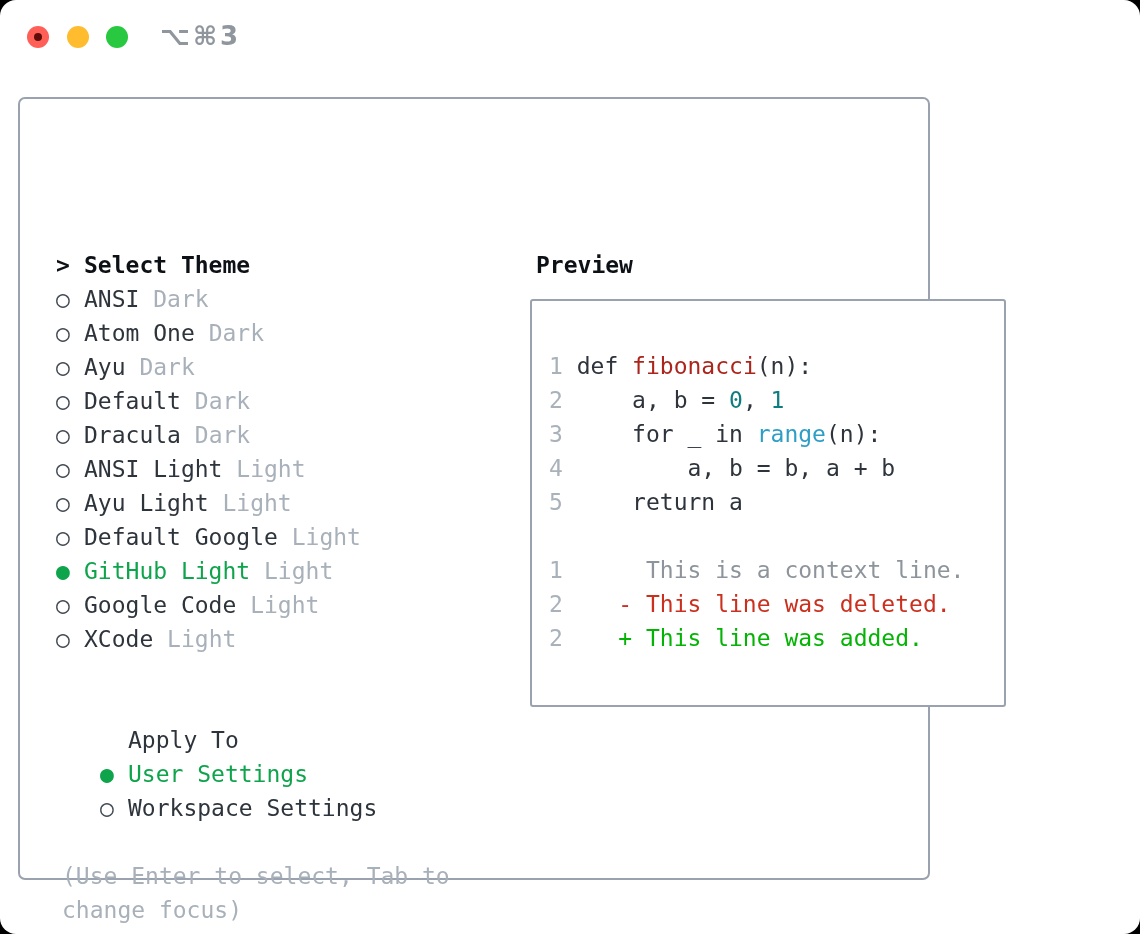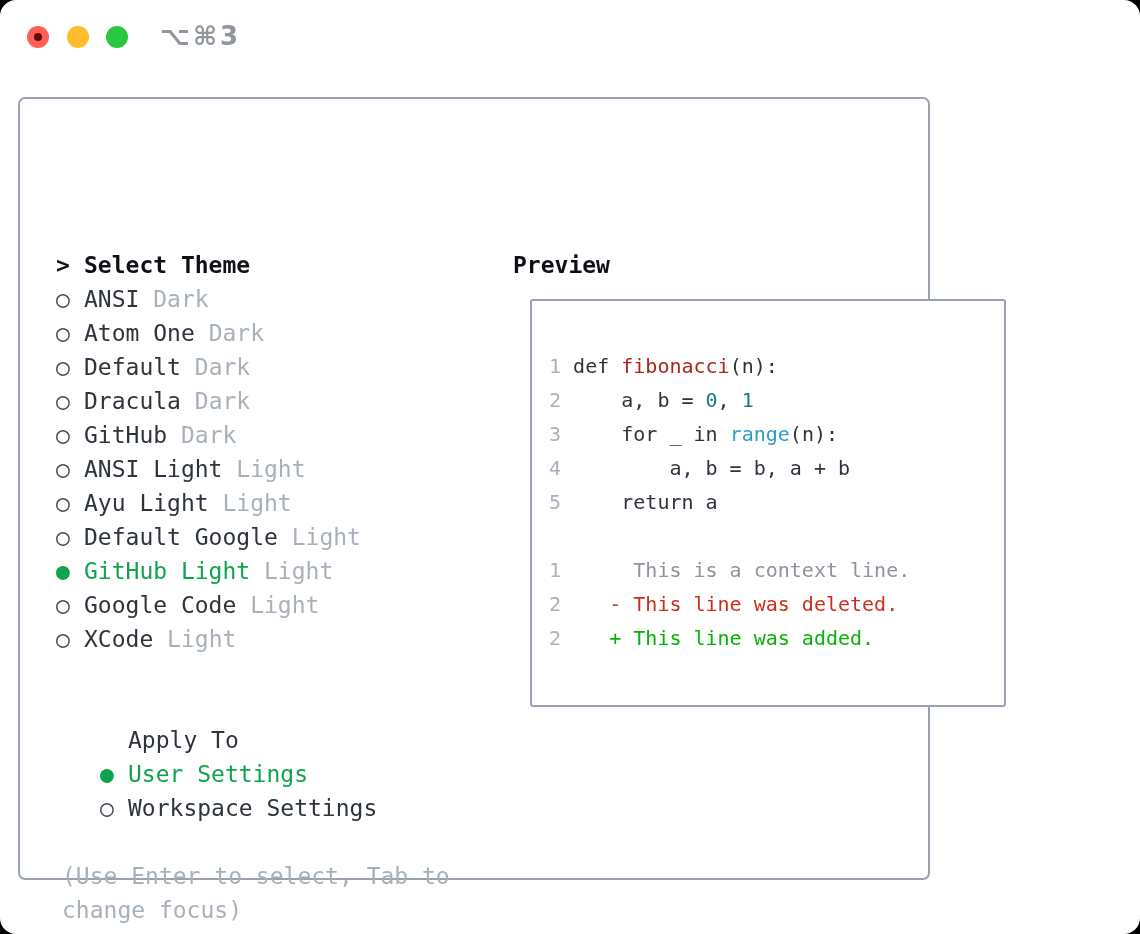--- a/index.html
+++ b/index.html
@@ -38,27 +38,27 @@
   .muted { color: #a8b0ba; }
   .sel-green { color: var(--sel-green); }
   .circle { color: #454d56; }
 
   #theme-list { position: absolute; left: 36px; top: 149px; }
   #apply-block { position: absolute; left: 36px; top: 624px; margin-left: 44px; }
   #hint-block { position: absolute; left: 36px; top: 760px; margin-left: 6px; }
   #hint-block .mono-row { color: #a8b0ba; }
 
   
-  #preview-title { position: absolute; left: 493px; top: 149px; }
+  #preview-title { position: absolute; left: 516px; top: 149px; }
   #preview-box {
     position: absolute; left: 510px; top: 200px; width: 476px; height: 408px;
     border: 2px solid #99a2ae; border-radius: 3px; background: #fff;
   }
   #code-block { position: absolute; left: 17px; top: 48px; }
-  .code-line { white-space: pre; font-size: 20px; line-height: 34px; height: 34px; }
+  .code-line { white-space: pre; font-size: 23px; line-height: 34px; height: 34px; }
 
   .seg-num     { color: #a9b1bb; }
   .seg-code    { color: #2e343c; }
   .seg-func    { color: var(--func-red); }
   .seg-numlit  { color: var(--num-teal); }
   .seg-builtin { color: var(--builtin-blue); }
   .seg-ctx     { color: #8d949b; }
   .seg-del     { color: var(--del-red); }
   .seg-add     { color: var(--add-green); margin-top: 48px; }
 </style>
@@ -74,23 +74,23 @@
   <div id="tl-zoom" class="tl"></div>
   <div id="win-title">⌥⌘3</div>
 
   <div id="panel">
 
     <div id="theme-list">
       <div class="mono-row bold-head"><span class="marker">&gt;</span><span>Select Theme</span></div>
 
     <div class="mono-row"><span class="marker circle">○</span><span>ANSI</span><span class="muted"> Dark</span></div>
         <div class="mono-row"><span class="marker circle">○</span><span>Atom One</span><span class="muted"> Dark</span></div>
+        <div class="mono-row"><span class="marker circle">○</span><span>Ayu</span><span class="muted"> Dark</span></div>
         <div class="mono-row"><span class="marker circle">○</span><span>Default</span><span class="muted"> Dark</span></div>
         <div class="mono-row"><span class="marker circle">○</span><span>Dracula</span><span class="muted"> Dark</span></div>
-        <div class="mono-row"><span class="marker circle">○</span><span>GitHub</span><span class="muted"> Dark</span></div>
         <div class="mono-row"><span class="marker circle">○</span><span>ANSI Light</span><span class="muted"> Light</span></div>
         <div class="mono-row"><span class="marker circle">○</span><span>Ayu Light</span><span class="muted"> Light</span></div>
         <div class="mono-row"><span class="marker circle">○</span><span>Default Google</span><span class="muted"> Light</span></div>
         <div class="mono-row"><span class="marker sel-green">●</span><span class="sel-green">GitHub Light</span><span class="muted"> Light</span></div>
         <div class="mono-row"><span class="marker circle">○</span><span>Google Code</span><span class="muted"> Light</span></div>
         <div class="mono-row"><span class="marker circle">○</span><span>XCode</span><span class="muted"> Light</span></div>
       </div>
 
     <div id="apply-block">
       <div class="mono-row"><span class="marker"></span><span>Apply To</span></div>

